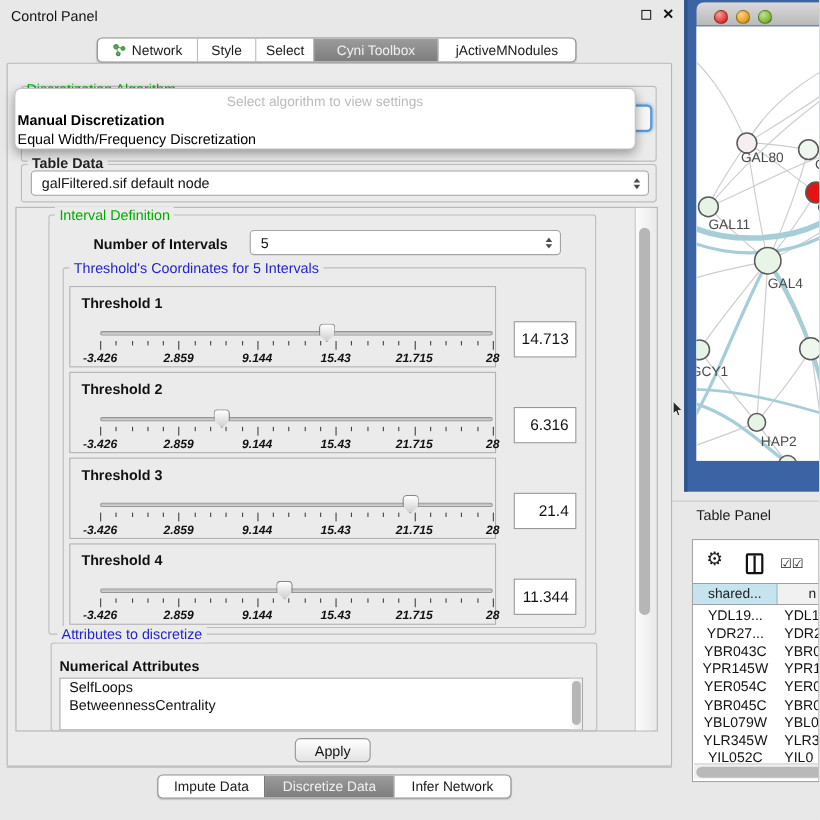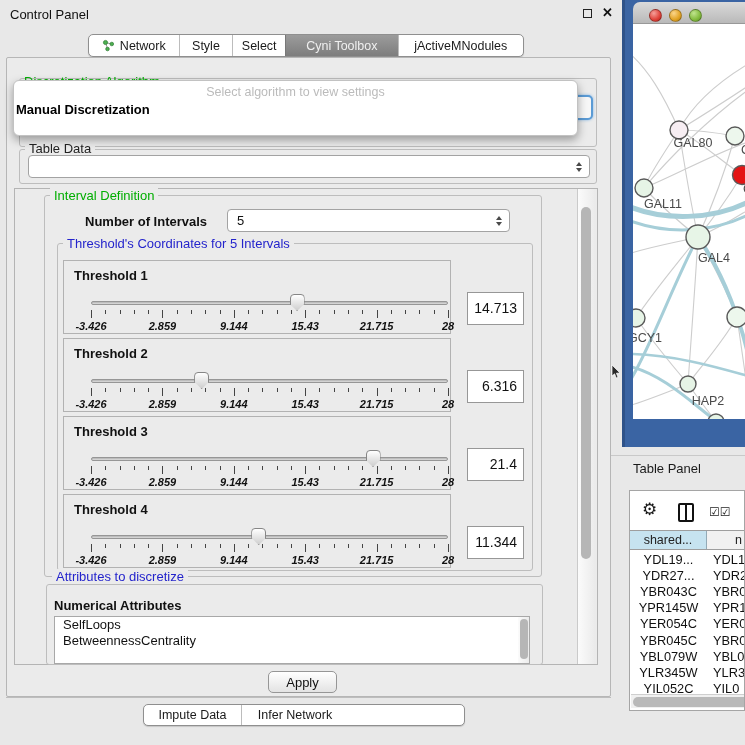--- a/index.html
+++ b/index.html
@@ -6,21 +6,21 @@
   html,body { width:745px; height:745px; }
   body { font-family:"Liberation Sans", sans-serif; background:#e8e8e8; position:relative; overflow:hidden; }
   .abs { position:absolute; }
   .screen { position:absolute; left:0; top:0; width:745px; height:745px; background:#e8e8e8; overflow:hidden; }
 
   
   .groupbox { position:absolute; border:1px solid #bdbdbd; border-radius:3px; }
   .grouptitle { position:absolute; background:#ebebeb; padding:0 4px; font-size:13px; white-space:nowrap; }
   .gt-green { color:#00ae00; }
   .gt-blue  { color:#2424cc; }
-  .gt-dark  { color:#222; }
+  .gt-dark  { color:#222;font-weight:bold; }
 
   .seg { position:absolute; display:flex; border:1px solid #8f8f8f; border-radius:5px; overflow:hidden; background:#fff; box-shadow:0 1px 1px rgba(0,0,0,.15); }
   .seg > div { display:flex; align-items:center; justify-content:center; font-size:12.5px; color:#1a1a1a; border-left:1px solid #bcbcbc; height:100%; gap:5px; }
   .seg > div:first-child { border-left:none; }
   .seg > div.sel { background:linear-gradient(#9c9c9c,#7d7d7d); color:#f0f0f0; border-left-color:#787878; }
 
   .combo { position:absolute; background:#fff; border:1px solid #a3a3a3; border-radius:4px; font-size:13px; color:#111; display:flex; align-items:center; padding:0 22px 0 9px; }
   .stepper { position:absolute; right:7px; top:50%; transform:translateY(-50%); display:flex; flex-direction:column; gap:2px; }
   .tri-up   { width:0; height:0; border-left:3.5px solid transparent; border-right:3.5px solid transparent; border-bottom:4.5px solid #4a4a4a; }
   .tri-down { width:0; height:0; border-left:3.5px solid transparent; border-right:3.5px solid transparent; border-top:4.5px solid #4a4a4a; }
@@ -120,20 +120,21 @@
   <div class="groupbox" style="left:19px; top:78px; width:578px; height:69px; background:#ebebeb;"></div>
   <div class="abs" style="left:24px; top:72px; width:190px; height:8px; overflow:hidden;">
     <span class="gt-green" style="font-size:13px;">Discretization Algorithm</span>
   </div>
 
   <div class="abs" style="left:570px; top:95px; width:23px; height:25px; background:#f7f7f7; border:2px solid #5b9bd5; border-radius:5px; box-shadow:0 0 3px #7fb3e3;"></div>
 
   <div class="groupbox" style="left:19px; top:149px; width:578px; height:35px;"></div>
   <div class="grouptitle gt-dark" style="left:25px; top:141px;">Table Data</div>
   <div class="combo" style="left:28px; top:155px; width:562px; height:23px;">
+    <span>galFiltered.sif default node</span>
     <span class="stepper">
         <span class="tri-up"></span>
         <span class="tri-down"></span>
       </span>
   </div>
 
   <div class="abs" style="left:14px; top:188px; width:584px; height:477px; border:1px solid #b4b4b4; background:#ebebeb;"></div>
   <div class="vtrack" style="left:577px; top:189px; width:17px; height:475px;">
     <div class="vthumb" style="left:3px; top:18px; width:10px; height:352px;"></div>
   </div>
@@ -345,28 +346,32 @@
   </div>
 
   <div class="btn" style="left:268px; top:671px; width:69px; height:22px;">Apply</div>
 
   <div class="abs" style="left:6px; top:697px; width:605px; height:1px; background:#bdbdbd;"></div>
 
   <div class="seg" style="left:143px; top:704px; width:322px; height:22px;">
     <div style="width:97px;">
         <span>Impute Data</span>
       </div>
+    <div style="width:118px;" class="sel">
+        <span>Discretize Data</span>
+      </div>
     <div style="width:107px;">
         <span>Infer Network</span>
       </div>
   </div>
 
   <div class="popup">
     <div class="hint">Select algorithm to view settings</div>
     <div class="opt1">Manual Discretization</div>
+    <div class="opt2">Equal Width/Frequency Discretization</div>
   </div>
 
   <div class="netframe">
     <div class="titlebar">
       <div class="light red" style="left:16px;"></div>
       <div class="light yellow" style="left:36px;"></div>
       <div class="light green" style="left:56px;"></div>
     </div>
     <div class="canvas">
       <svg width="115" height="395" viewBox="0 0 115 395">

